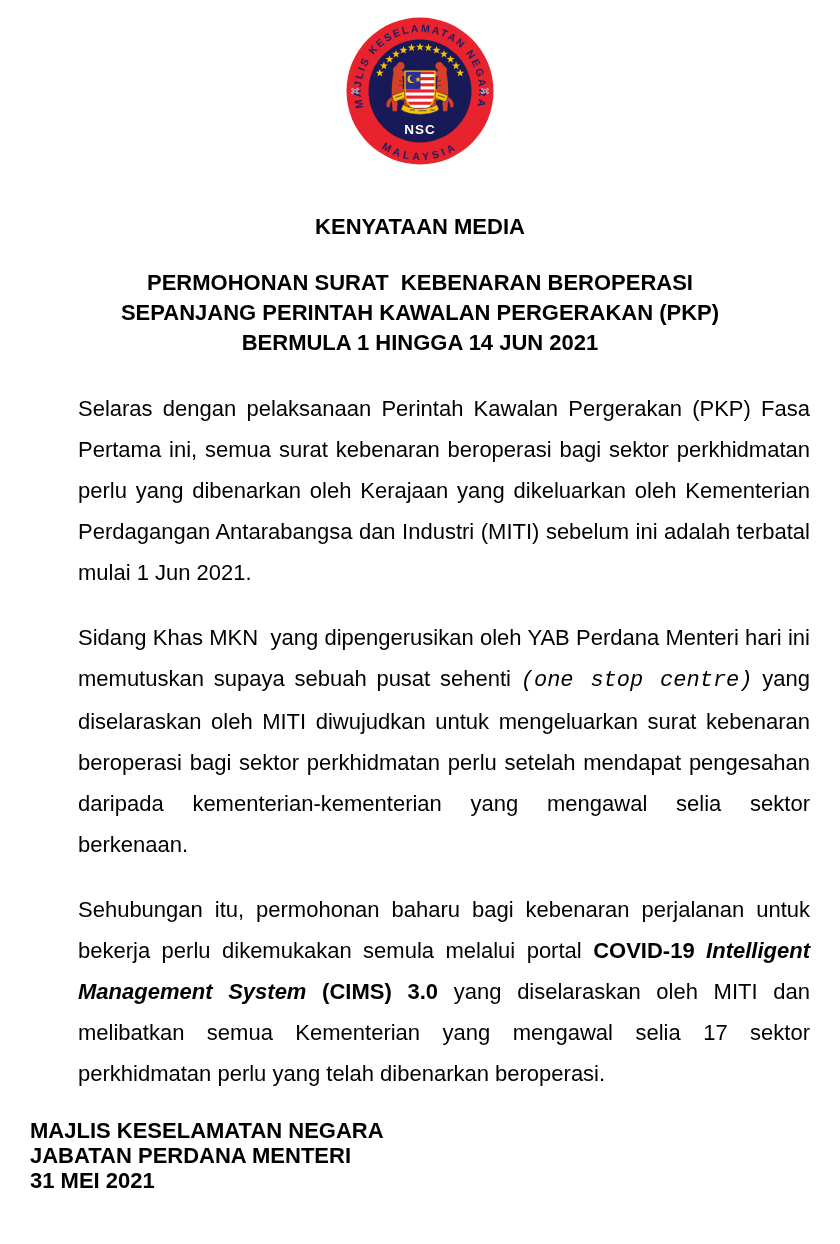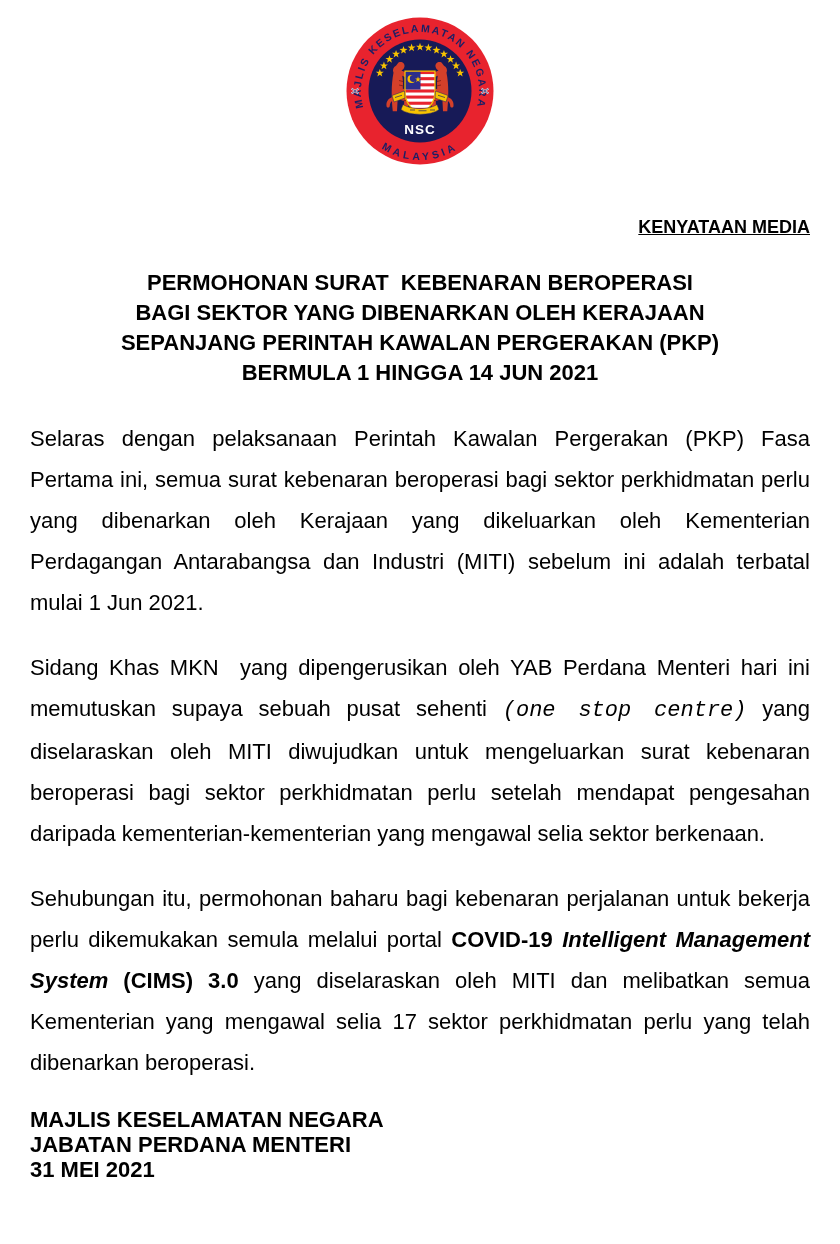--- a/index.html
+++ b/index.html
@@ -14,27 +14,27 @@
     font-family:"Liberation Sans","DejaVu Sans",sans-serif;
   }
   .logo-wrap{width:150px;height:150px;margin:0 auto;}
   .logo-wrap svg{display:block;width:150px;height:150px;}
   .ring-text{font-family:"Liberation Sans","DejaVu Sans",sans-serif;font-weight:bold;fill:#1b1f66;}
   .ring-text-top{font-size:21px;letter-spacing:4px;}
   .ring-text-bottom{font-size:21px;letter-spacing:7px;}
   .nsc-text{font-family:"Liberation Sans","DejaVu Sans",sans-serif;font-weight:bold;font-size:27px;letter-spacing:2px;fill:#ffffff;}
   .doc-title{
     margin:46px 0 0 0;
-    font-size:18px;line-height:30px;font-weight:bold;text-align:right;text-decoration:underline;
+    font-size:22px;line-height:30px;font-weight:bold;text-align:center;
   }
   .doc-heading{margin:26px 0 14px 0;}
   .doc-heading .h-line{
     font-size:22px;line-height:30px;font-weight:bold;text-align:center;white-space:pre-wrap;
   }
-  .body-copy{margin-top:30px;}
+  .body-copy{margin-top:30px;margin-left:48px;}
   .body-copy p{
     margin:0 0 24px 0;
     font-size:22px;line-height:41px;
     text-align:justify;text-justify:inter-word;
     white-space:pre-wrap;
   }
   .rt-b{font-weight:bold;}
   .rt-i{font-style:italic;font-family:Liberation Mono, monospace;}
   .rt-bi{font-weight:bold;font-style:italic;}
   .closing{margin:0 0 10px 0;font-size:22px;line-height:26px;}
@@ -127,21 +127,20 @@
       </g>
 
       <text class="nsc-text" x="150" y="236" text-anchor="middle">NSC</text>
     </svg>
   </div>
 
   <div class="doc-title">KENYATAAN MEDIA</div>
 
   <div class="doc-heading">
     <div class="h-line">PERMOHONAN SURAT&nbsp; KEBENARAN BEROPERASI</div>
-    <div class="h-line">BAGI SEKTOR YANG DIBENARKAN OLEH KERAJAAN</div>
     <div class="h-line">SEPANJANG PERINTAH KAWALAN PERGERAKAN (PKP)</div>
     <div class="h-line">BERMULA 1 HINGGA 14 JUN 2021</div>
   </div>
 
   <div class="body-copy">
     <p><span>Selaras dengan pelaksanaan Perintah Kawalan Pergerakan (PKP) Fasa Pertama ini, semua surat kebenaran beroperasi bagi sektor perkhidmatan perlu yang dibenarkan oleh Kerajaan yang dikeluarkan oleh Kementerian Perdagangan Antarabangsa dan Industri (MITI) sebelum ini adalah terbatal mulai 1 Jun 2021.</span></p>
     <p><span>Sidang Khas MKN&nbsp; yang dipengerusikan oleh YAB Perdana Menteri hari ini memutuskan supaya sebuah pusat sehenti </span><span class="rt-i">(one stop centre)</span><span> yang diselaraskan oleh MITI diwujudkan untuk mengeluarkan surat kebenaran beroperasi bagi sektor perkhidmatan perlu setelah mendapat pengesahan daripada kementerian-kementerian yang mengawal selia sektor berkenaan.</span></p>
     <p><span>Sehubungan itu, permohonan baharu bagi kebenaran perjalanan untuk bekerja perlu dikemukakan semula melalui portal </span><span class="rt-b">COVID-19 </span><span class="rt-bi">Intelligent Management System</span><span class="rt-b"> (CIMS) 3.0</span><span> yang diselaraskan oleh MITI dan melibatkan semua Kementerian yang mengawal selia 17 sektor perkhidmatan perlu yang telah dibenarkan beroperasi.</span></p>
   </div>
 

